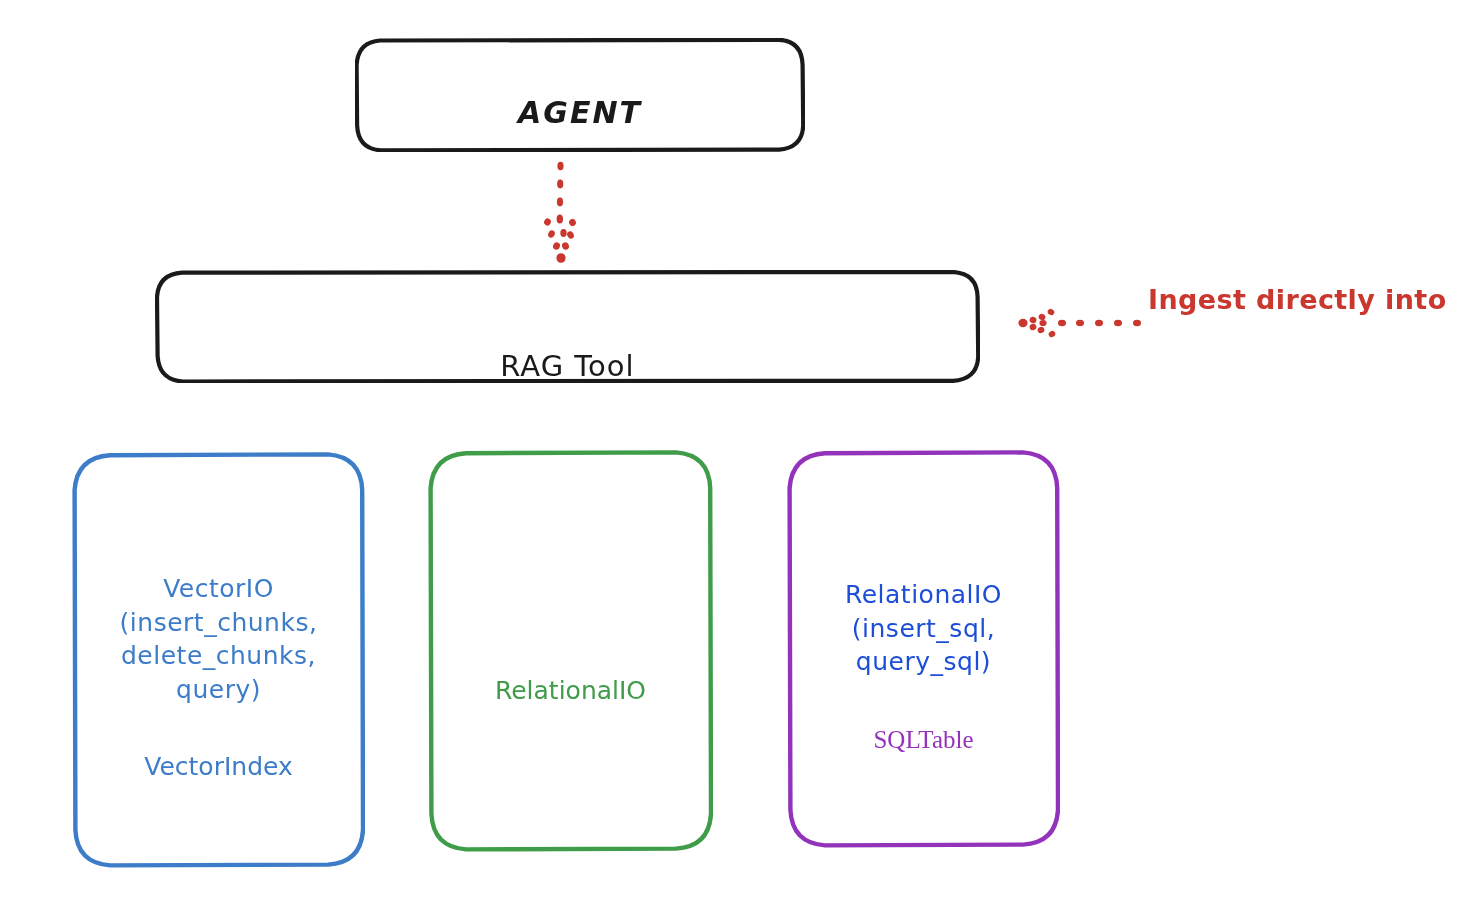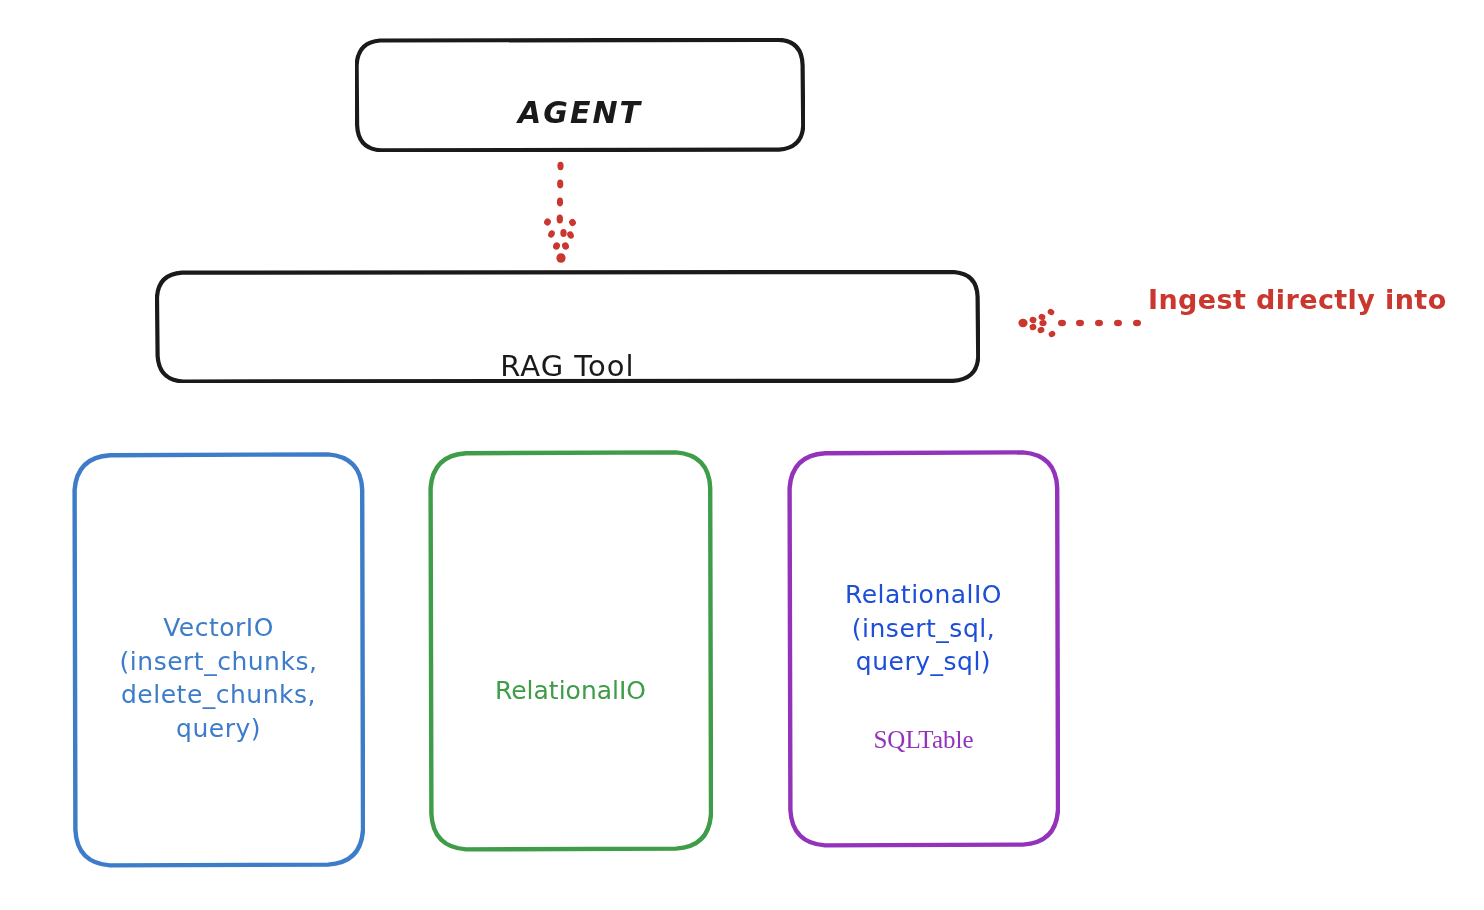--- a/index.html
+++ b/index.html
@@ -188,20 +188,21 @@
 
   <div class="node leaf" id="vectorio-node">
     <svg class="sketch-border" viewBox="0 0 293 416" preserveAspectRatio="none">
       <path d="M38,3.2 L256,2.4 Q289,5 290.2,38 L291,378 Q289,411 256,412.6 L38,413.4 Q5,411 3.4,378 L2.6,38 Q5,5.2 38,3.2 Z" fill="#ffffff" stroke="#3d7cc9" stroke-width="4.4" stroke-linecap="round" stroke-linejoin="round"></path>
     </svg>
     <div class="label-stack">
       <span class="node-title" style="color:#3d7cc9; white-space:pre-line;">VectorIO
 (insert_chunks,
 delete_chunks,
 query)</span>
+      <span class="node-sub" style="color:#3d7cc9;">VectorIndex</span>
     </div>
   </div>
 
   <div class="node leaf" id="keyvalueio-node">
     <svg class="sketch-border" viewBox="0 0 285 402" preserveAspectRatio="none">
       <path d="M38,3.2 L248,2.4 Q281,5 282.2,38 L283,364 Q281,397 248,398.6 L38,399.4 Q5,397 3.4,364 L2.6,38 Q5,5.2 38,3.2 Z" fill="#ffffff" stroke="#3f9c48" stroke-width="4.4" stroke-linecap="round" stroke-linejoin="round"></path>
     </svg>
     <div class="label-stack">
       <span class="node-sub" style="color:#3f9c48;">RelationalIO</span>
     </div>

